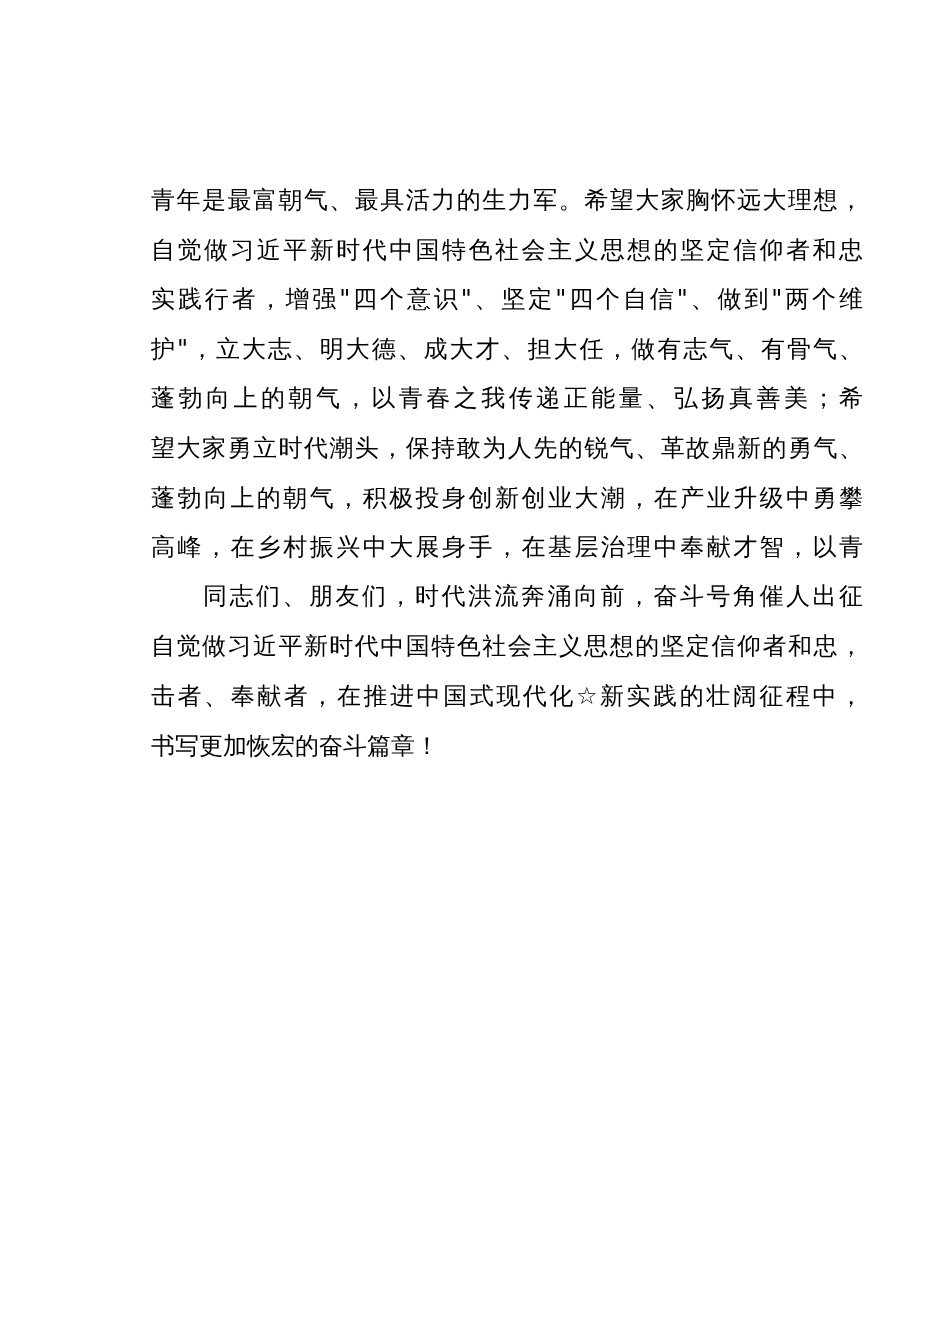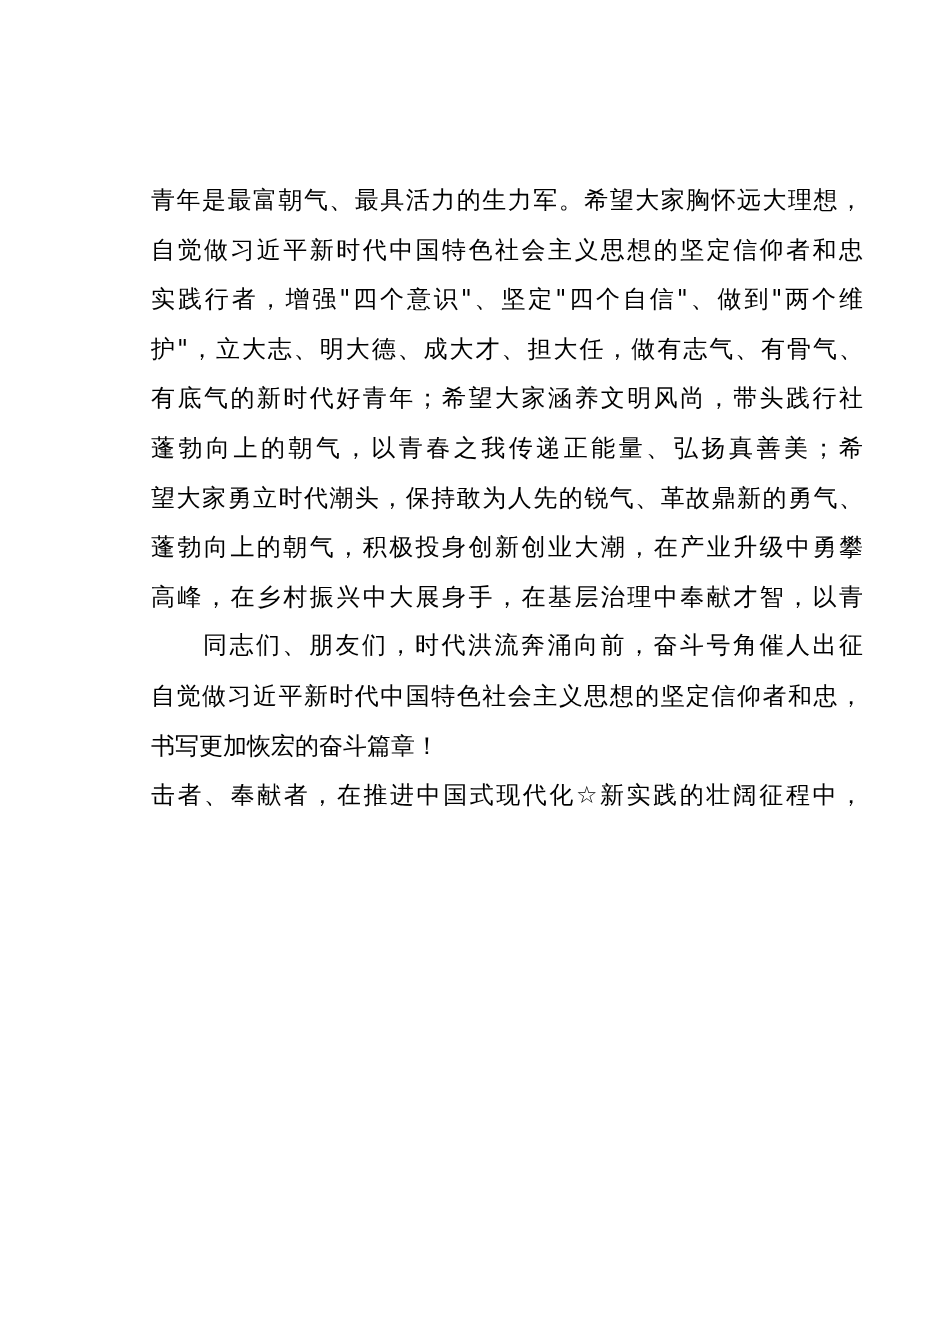--- a/index.html
+++ b/index.html
@@ -48,27 +48,26 @@
 </head>
 <body>
 
 <div class="page">
 
   <div class="para">
     <div class="line">青年是最富朝气、最具活力的生力军。希望大家胸怀远大理想，</div>
     <div class="line">自觉做习近平新时代中国特色社会主义思想的坚定信仰者和忠</div>
     <div class="line">实践行者，增强"四个意识"、坚定"四个自信"、做到"两个维</div>
     <div class="line">护"，立大志、明大德、成大才、担大任，做有志气、有骨气、</div>
-    <div class="line">有底气的新时代好青年；希望大家涵养文明风尚，带头践行社</div>
     <div class="line">蓬勃向上的朝气，以青春之我传递正能量、弘扬真善美；希</div>
     <div class="line">望大家勇立时代潮头，保持敢为人先的锐气、革故鼎新的勇气、</div>
     <div class="line">蓬勃向上的朝气，积极投身创新创业大潮，在产业升级中勇攀</div>
     <div class="line">高峰，在乡村振兴中大展身手，在基层治理中奉献才智，以青</div>
   </div>
 
   <div class="para">
     <div class="line indent">同志们、朋友们，时代洪流奔涌向前，奋斗号角催人出征</div>
     <div class="line">自觉做习近平新时代中国特色社会主义思想的坚定信仰者和忠，</div>
+    <div class="line">击者、奉献者，在推进中国式现代化☆新实践的壮阔征程中，</div>
     <div class="line last">书写更加恢宏的奋斗篇章！</div>
-    <div class="line">击者、奉献者，在推进中国式现代化☆新实践的壮阔征程中，</div>
   </div>
 
 </div>
 
 </body></html>

